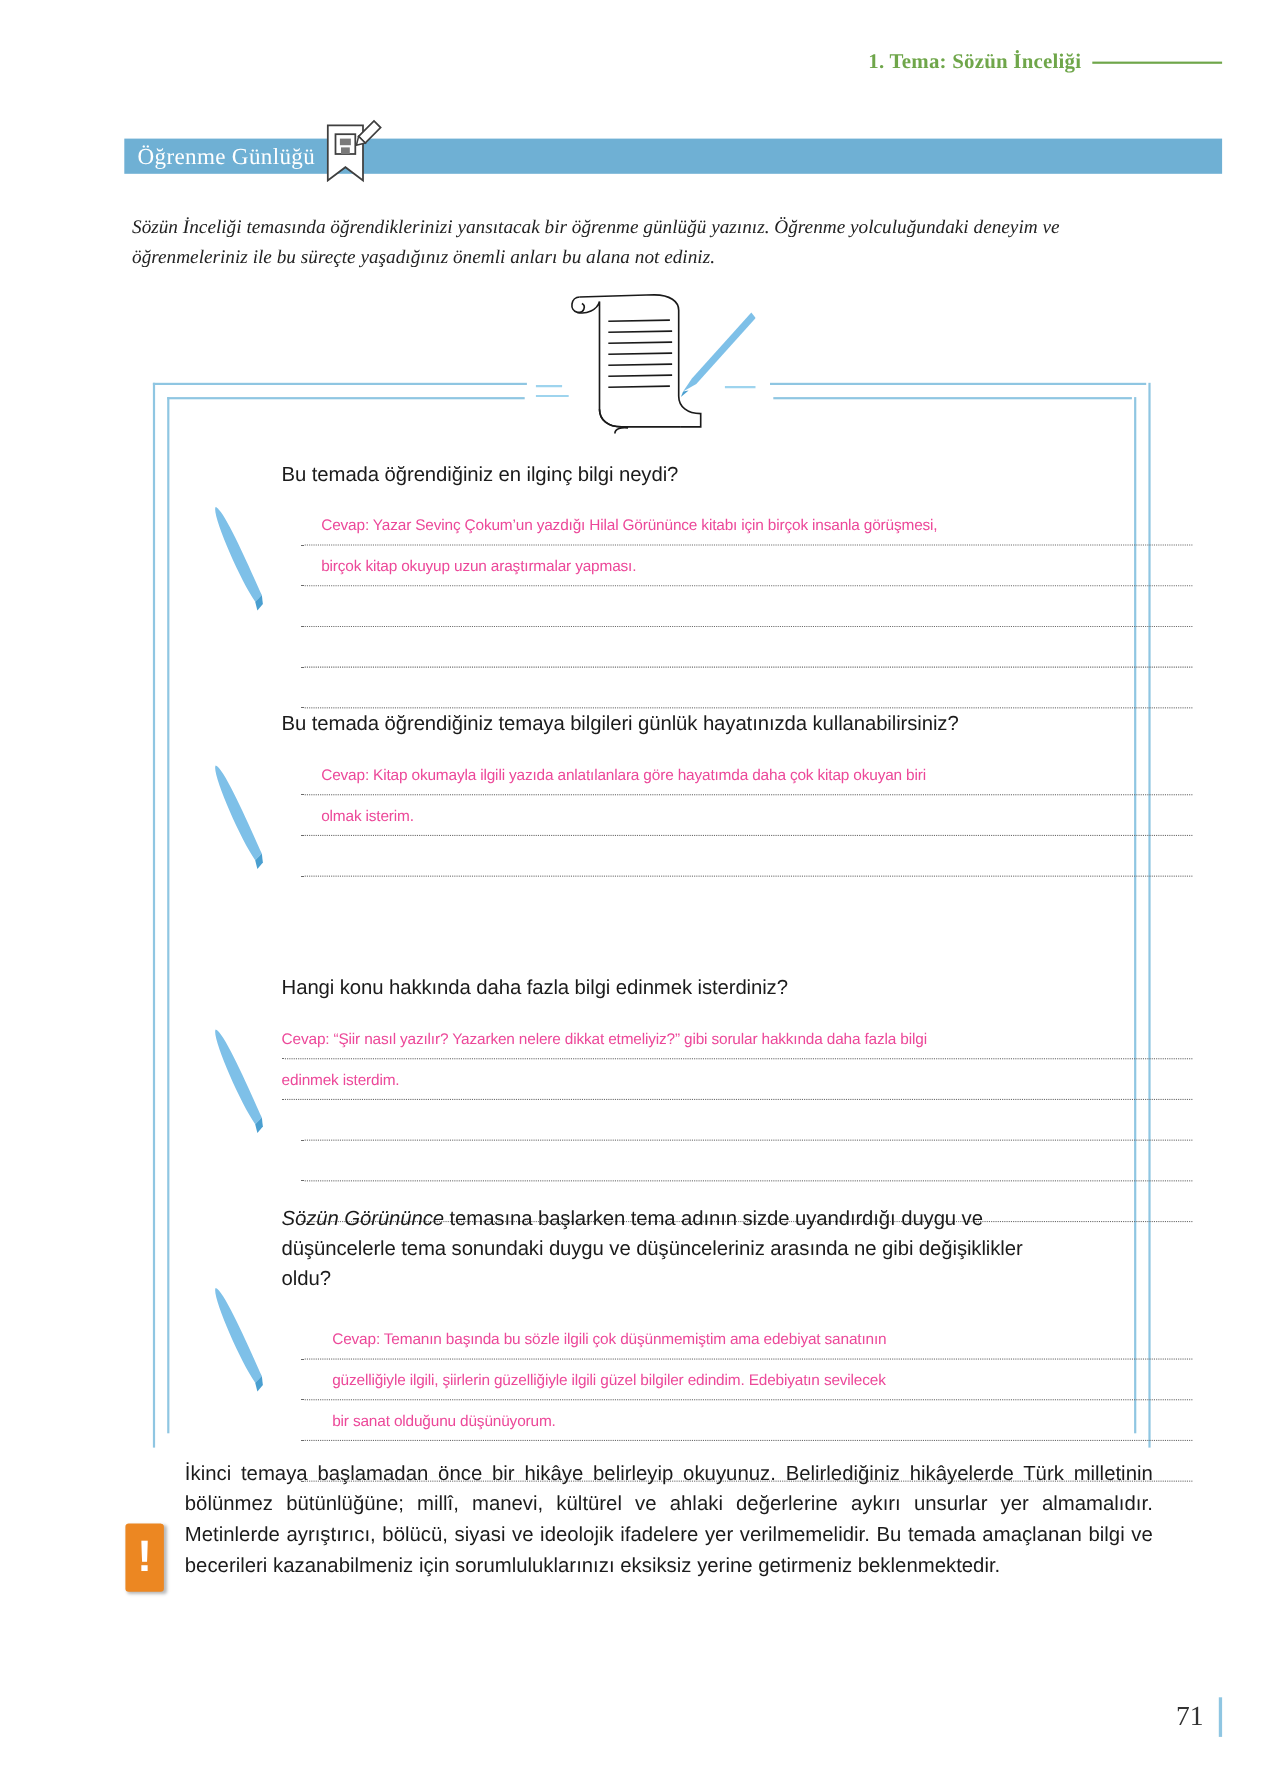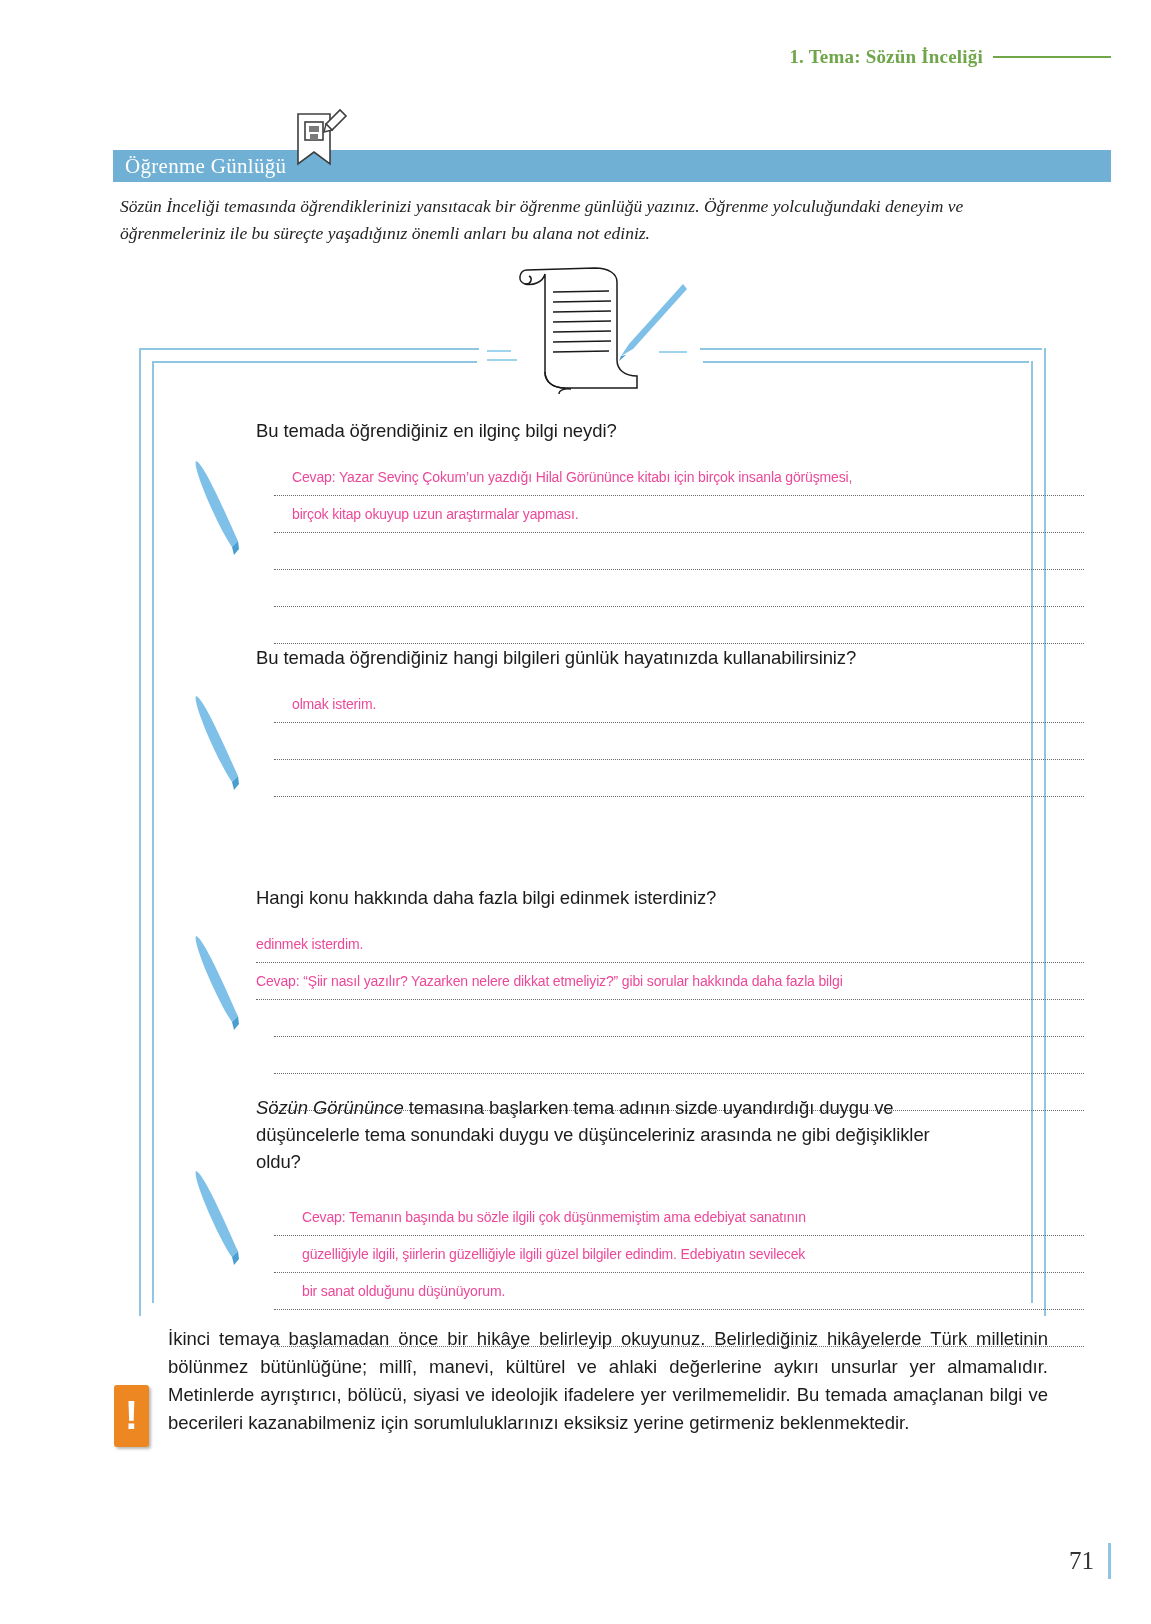--- a/index.html
+++ b/index.html
@@ -36,21 +36,21 @@
   .running-head-rule {
     width: 118px;
     height: 2px;
     background: #6fa64a;
   }
 
   
   .banner {
     position: absolute;
     left: 113px;
-    top: 150px;
+    top: 126px;
     width: 998px;
     height: 32px;
     background: #6fb0d4;
     display: flex;
     align-items: center;
   }
   .banner-title {
     font-family: "Liberation Serif", serif;
     font-size: 21px;
     color: #ffffff;
@@ -285,48 +285,49 @@
   </div>
 </div>
 <div class="pen-deco" style="left:188px; top:455px;">
   <svg viewBox="0 0 60 105" width="60" height="105">
     <path d="M8 6 C4 12 30 72 44 92 L50 86 C40 64 16 8 8 6 Z" fill="#7ec0e8"></path>
     <path d="M44 92 L46 100 L51 94 L50 86 Z" fill="#4a9fd0"></path>
   </svg>
 </div>
 
 <div class="qblock" style="left:256px; top:645px; width:828px;">
-  <div class="question">Bu temada öğrendiğiniz hangi bilgileri günlük hayatınızda kullanabilirsiniz?</div>
+  <div class="question">Bu temada öğrendiğiniz temaya bilgileri günlük hayatınızda kullanabilirsiniz?</div>
   <div class="answer-area" style="margin-left:18px; width:810px;">
     <div class="ans-line"></div>
     <div class="ans-line"></div>
     <div class="ans-line"></div>
     <div class="ans-text" style="padding-left:18px;">
+      <span>Cevap: Kitap okumayla ilgili yazıda anlatılanlara göre hayatımda daha çok kitap okuyan biri</span>
       <span>olmak isterim.</span>
     </div>
   </div>
 </div>
 <div class="pen-deco" style="left:188px; top:690px;">
   <svg viewBox="0 0 60 105" width="60" height="105">
     <path d="M8 6 C4 12 30 72 44 92 L50 86 C40 64 16 8 8 6 Z" fill="#7ec0e8"></path>
     <path d="M44 92 L46 100 L51 94 L50 86 Z" fill="#4a9fd0"></path>
   </svg>
 </div>
 
 <div class="qblock" style="left:256px; top:885px; width:828px;">
   <div class="question">Hangi konu hakkında daha fazla bilgi edinmek isterdiniz?</div>
   <div class="answer-area" style="margin-left:0px; width:828px;">
     <div class="ans-line"></div>
     <div class="ans-line"></div>
     <div class="ans-line" style="margin-left:18px; width:810px;"></div>
     <div class="ans-line" style="margin-left:18px; width:810px;"></div>
     <div class="ans-line" style="margin-left:18px; width:810px;"></div>
     <div class="ans-text">
+      <span>Cevap: “Şiir nasıl yazılır? Yazarken nelere dikkat etmeliyiz?” gibi sorular hakkında daha fazla bilgi</span>
       <span>edinmek isterdim.</span>
-      <span>Cevap: “Şiir nasıl yazılır? Yazarken nelere dikkat etmeliyiz?” gibi sorular hakkında daha fazla bilgi</span>
     </div>
   </div>
 </div>
 <div class="pen-deco" style="left:188px; top:930px;">
   <svg viewBox="0 0 60 105" width="60" height="105">
     <path d="M8 6 C4 12 30 72 44 92 L50 86 C40 64 16 8 8 6 Z" fill="#7ec0e8"></path>
     <path d="M44 92 L46 100 L51 94 L50 86 Z" fill="#4a9fd0"></path>
   </svg>
 </div>
 

